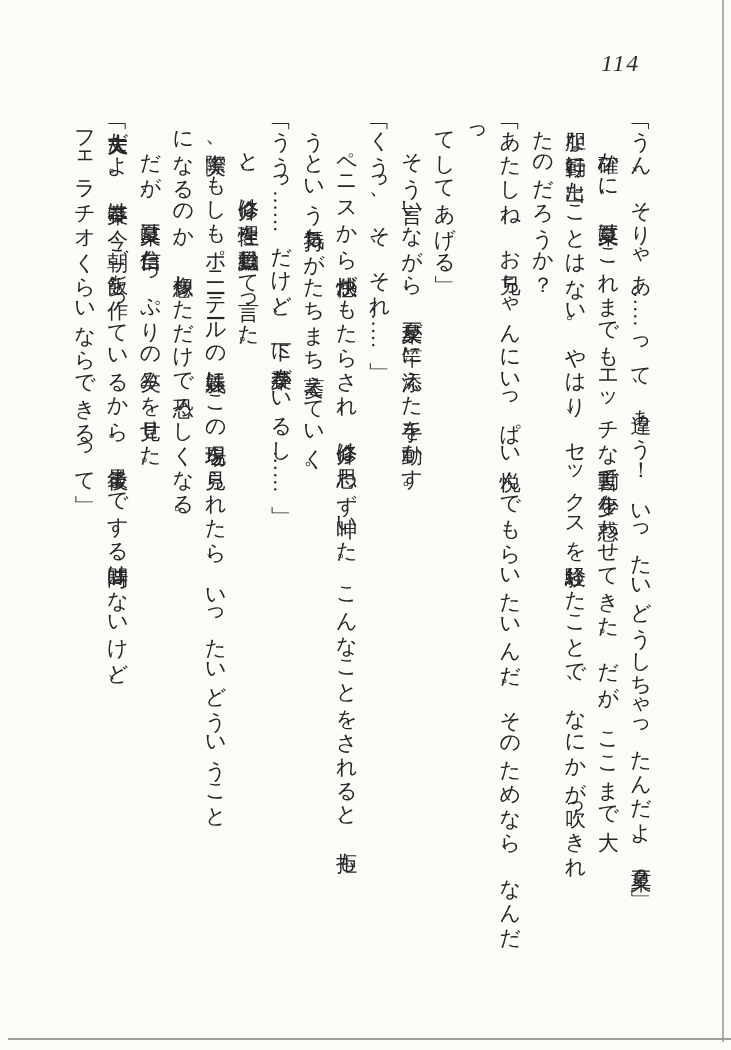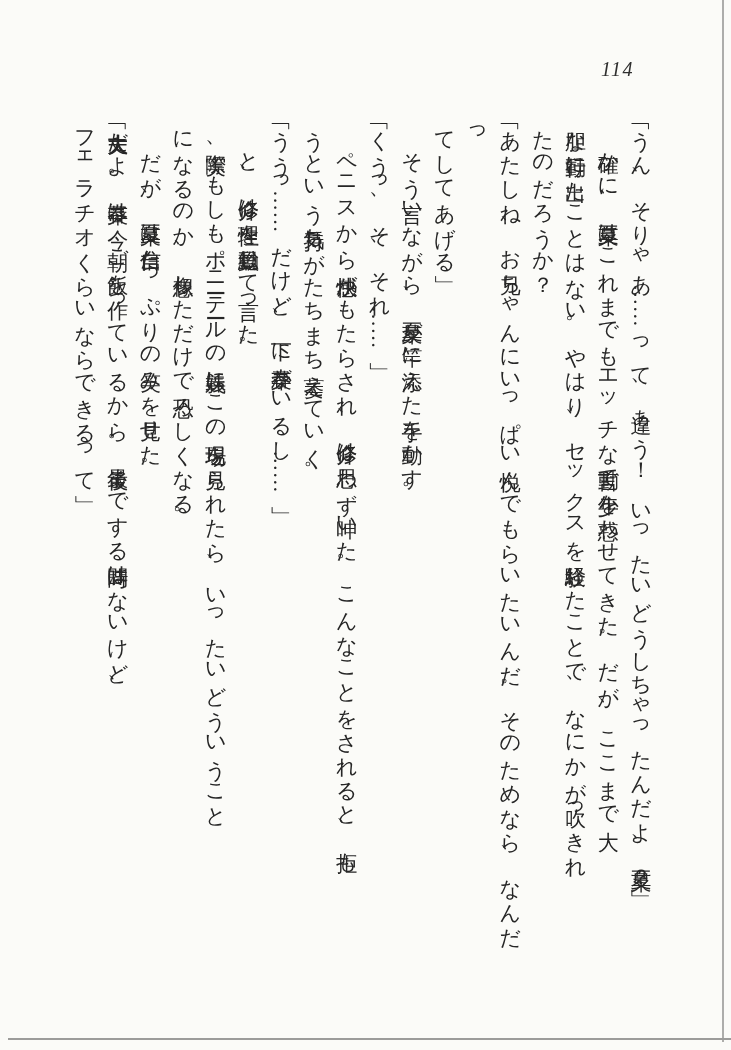--- a/index.html
+++ b/index.html
@@ -10,24 +10,24 @@
   .page {
     position: relative;
     width: 731px;
     height: 1050px;
     background: #fbfbf8;
     overflow: hidden;
     font-family: "Liberation Serif", "DejaVu Serif", serif;
   }
   .page-number {
     position: absolute;
-    top: 58px;
+    top: 50px;
     left: 601px;
     font-style: italic;
-    font-size: 20px;
+    font-size: 24px;
     letter-spacing: 1.5px;
     color: #2f2f2f;
   }
   .text-block {
     position: absolute;
     top: 116px;
     right: 74px;
     height: 822px;
     writing-mode: vertical-rl;
     font-size: 21px;

